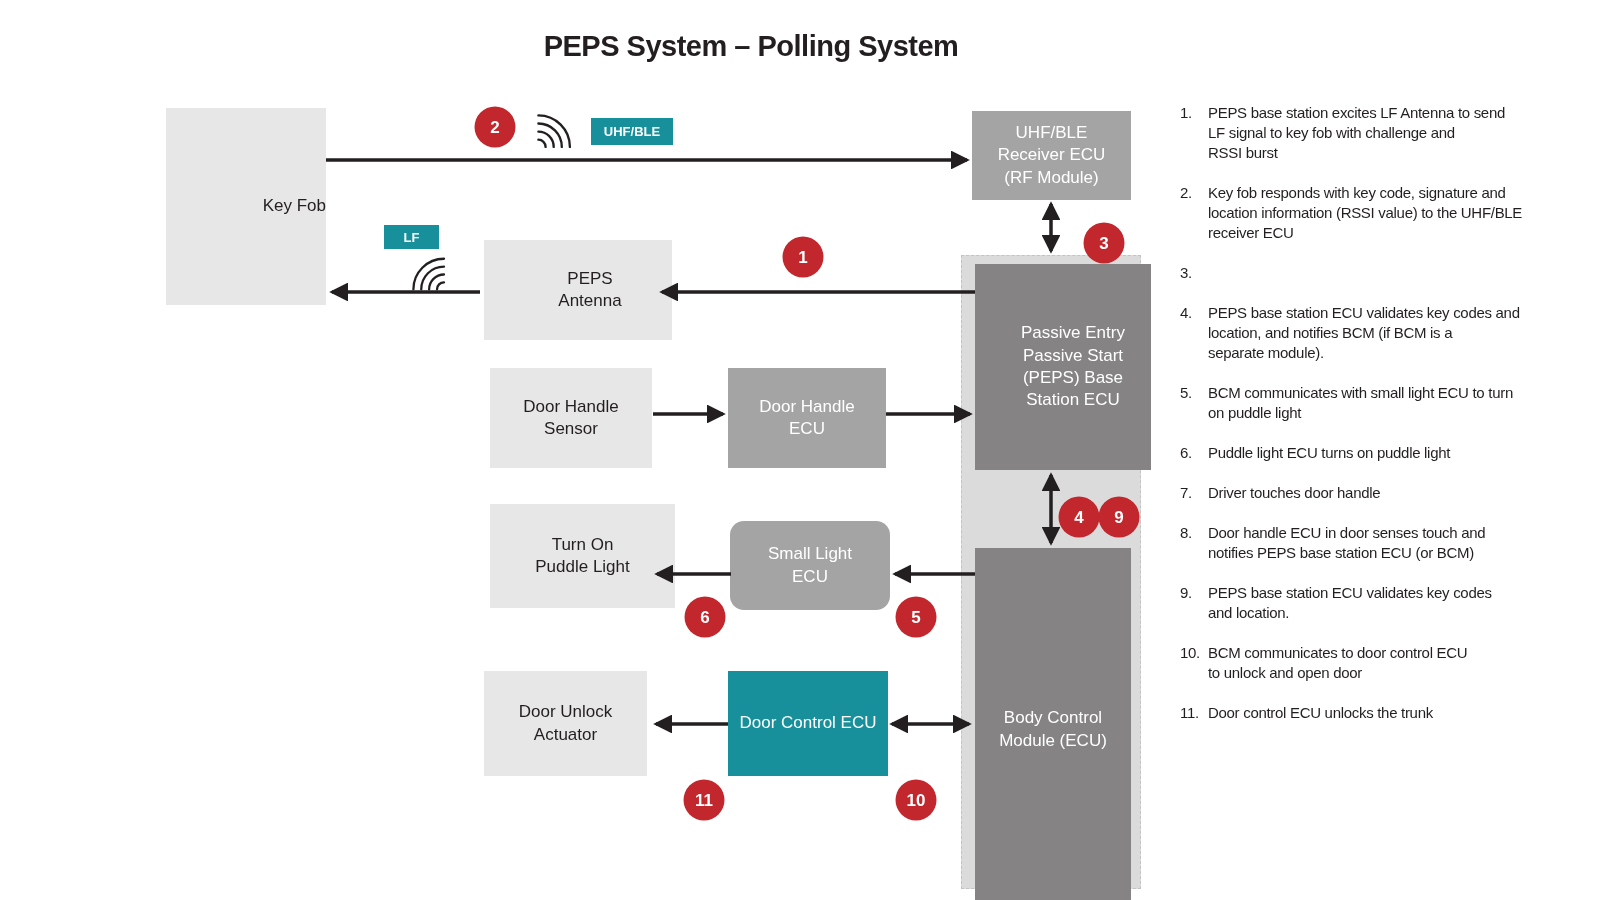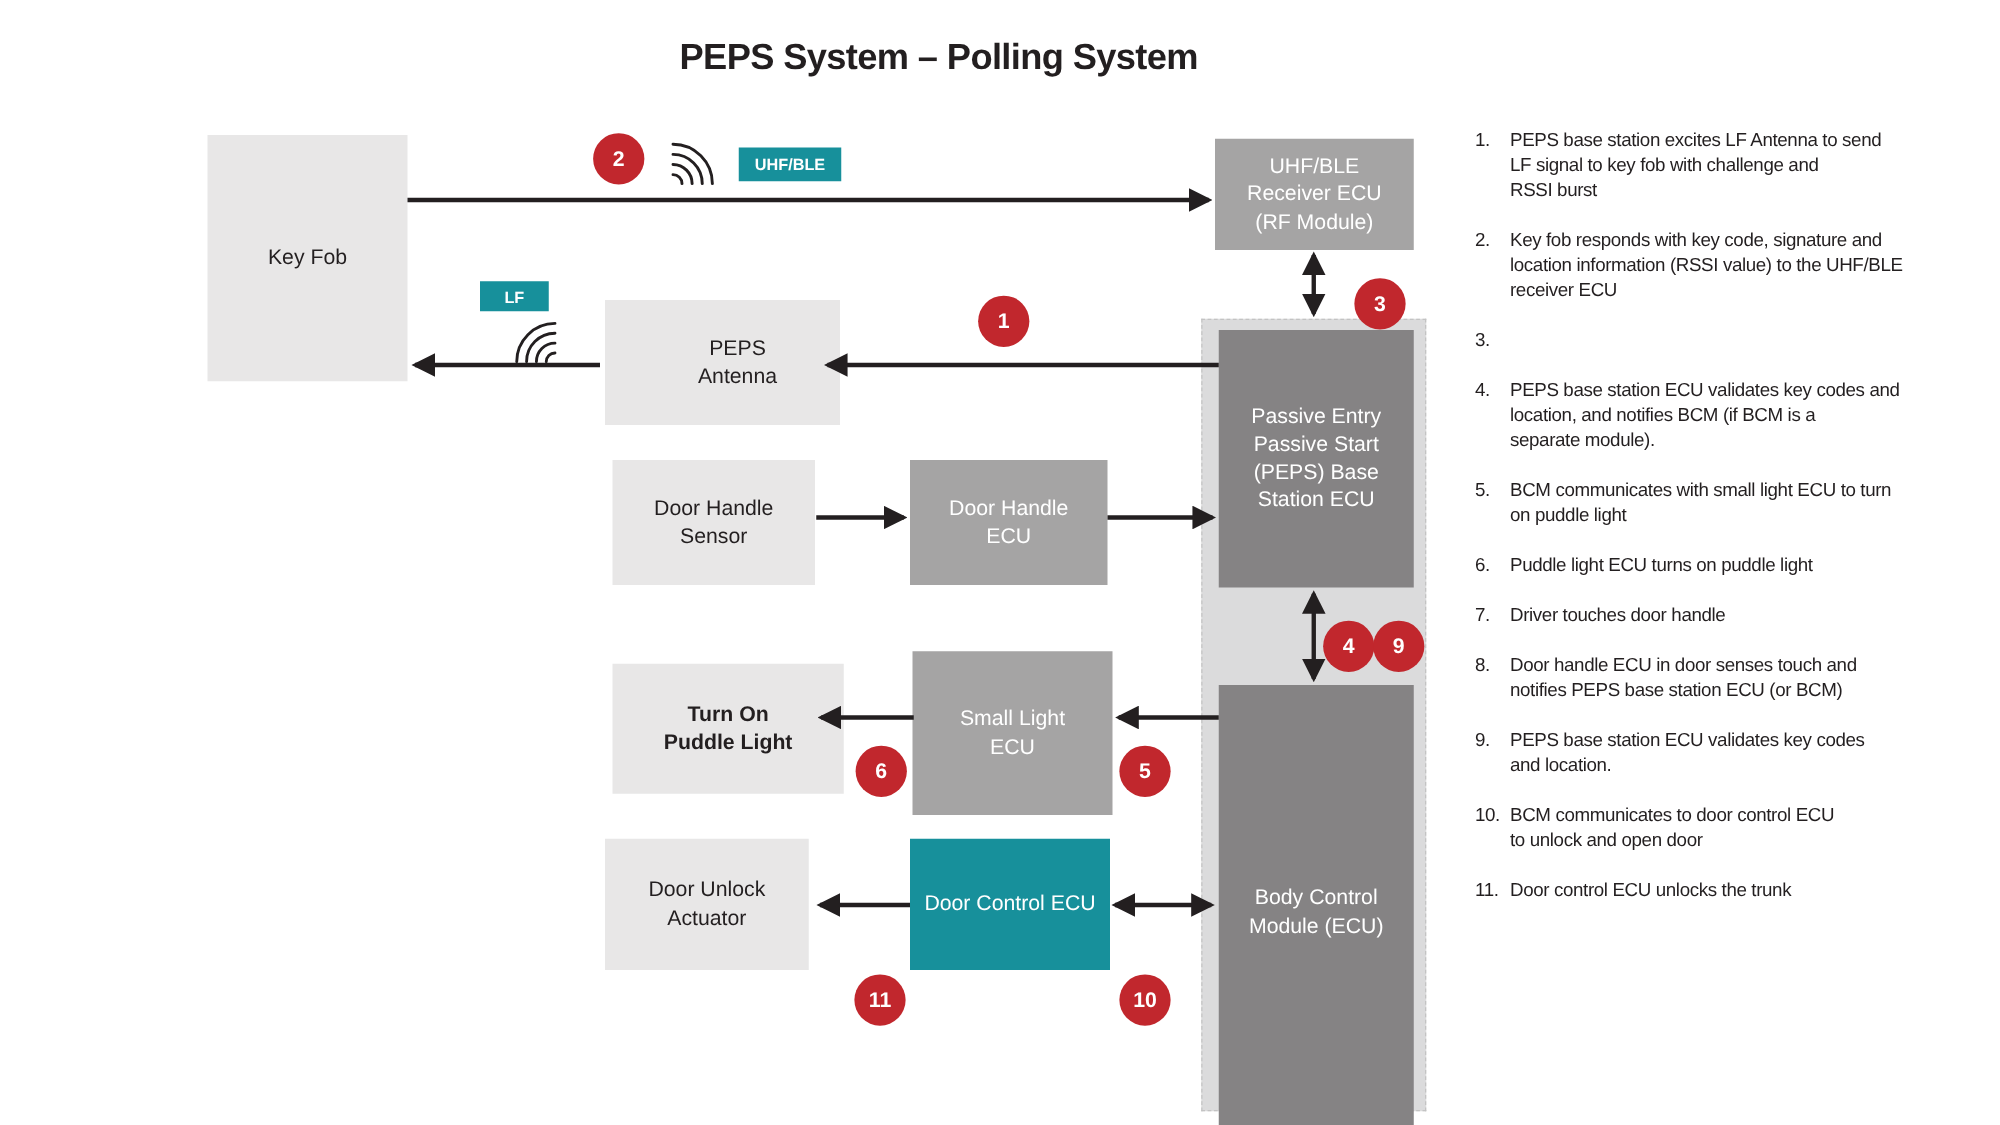--- a/index.html
+++ b/index.html
@@ -70,38 +70,38 @@
         <line x1="703" y1="574" x2="629" y2="574" marker-end="url(#ah)"></line>
         <line x1="700" y1="724" x2="628" y2="724" marker-end="url(#ah)"></line>
         <line x1="864" y1="724" x2="941" y2="724" marker-end="url(#ah)" marker-start="url(#ah)"></line>
         <line x1="1023" y1="204" x2="1023" y2="251" marker-end="url(#ah)" marker-start="url(#ah)"></line>
         <line x1="1023" y1="475" x2="1023" y2="543" marker-end="url(#ah)" marker-start="url(#ah)"></line>
       </g>
   </svg>
 
   <div id="diagram-root">
       <div class="module-container" style="left: 933px; top: 255px; width: 180px; height: 634px;"></div>
-      <div class="node light" style="left: 138px; top: 108px; width: 160px; height: 197px;"><span>Key Fob</span></div>
+      <div class="node light" style="left: 138px; top: 108px; width: 160px; height: 197px; justify-content: flex-end;"><span>Key Fob</span></div>
       <div class="node light" style="left: 456px; top: 240px; width: 164px; height: 100px; padding-left: 24px;"><span>PEPS
 Antenna</span></div>
       <div class="node light" style="left: 462px; top: 368px; width: 162px; height: 100px;"><span>Door Handle
 Sensor</span></div>
       <div class="node mid" style="left: 700px; top: 368px; width: 158px; height: 100px;"><span>Door Handle
 ECU</span></div>
-      <div class="node light" style="left: 462px; top: 531px; width: 185px; height: 104px; font-weight: bold;"><span>Turn On
+      <div class="node light" style="left: 462px; top: 504px; width: 185px; height: 104px;"><span>Turn On
 Puddle Light</span></div>
-      <div class="node mid" style="left: 702px; top: 521px; width: 160px; height: 131px;"><span>Small Light
+      <div class="node mid" style="left: 702px; top: 521px; width: 160px; height: 89px; border-radius: 14px;"><span>Small Light
 ECU</span></div>
       <div class="node light" style="left: 456px; top: 671px; width: 163px; height: 105px;"><span>Door Unlock
 Actuator</span></div>
       <div class="node teal" style="left: 700px; top: 671px; width: 160px; height: 105px;"><span>Door Control ECU</span></div>
       <div class="node mid" style="left: 944px; top: 111px; width: 159px; height: 89px;"><span>UHF/BLE
 Receiver ECU
 (RF Module)</span></div>
-      <div class="node dark" style="left: 947px; top: 264px; width: 156px; height: 206px;"><span>Passive Entry
+      <div class="node dark" style="left: 947px; top: 264px; width: 156px; height: 206px; padding-left: 20px;"><span>Passive Entry
 Passive Start
 (PEPS) Base
 Station ECU</span></div>
       <div class="node dark" style="left: 947px; top: 548px; width: 156px; height: 363px;"><span>Body Control
 Module (ECU)</span></div>
       <div class="tag" style="left: 563px; top: 118px; width: 82px; height: 27px;">
         <span>UHF/BLE</span>
       </div>
       <div class="tag" style="left: 356px; top: 225px; width: 55px; height: 24px;">
         <span>LF</span>

